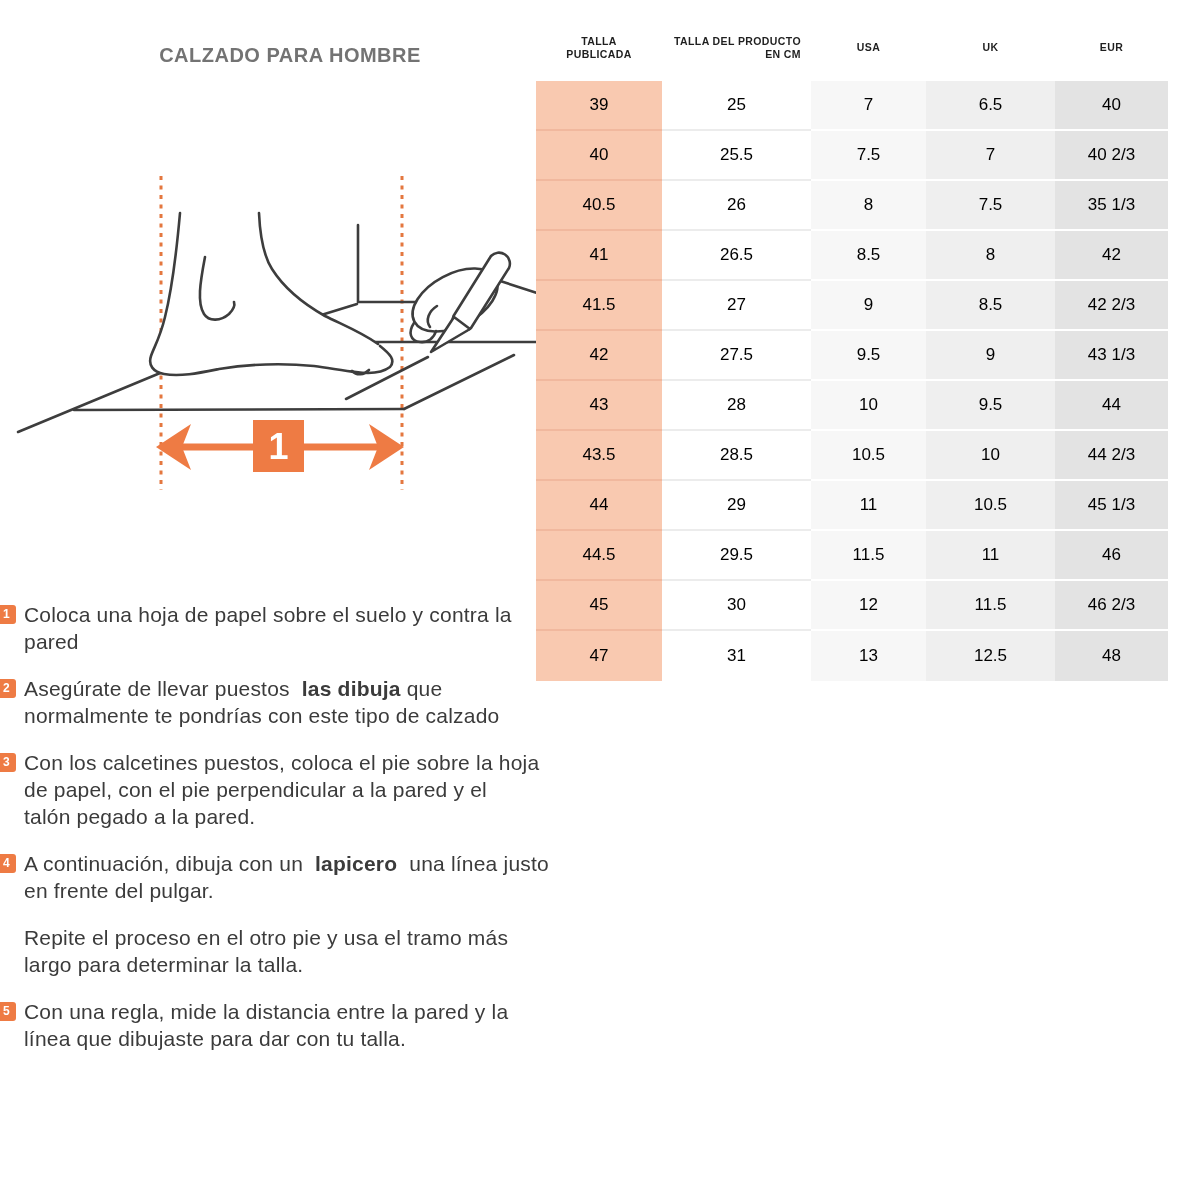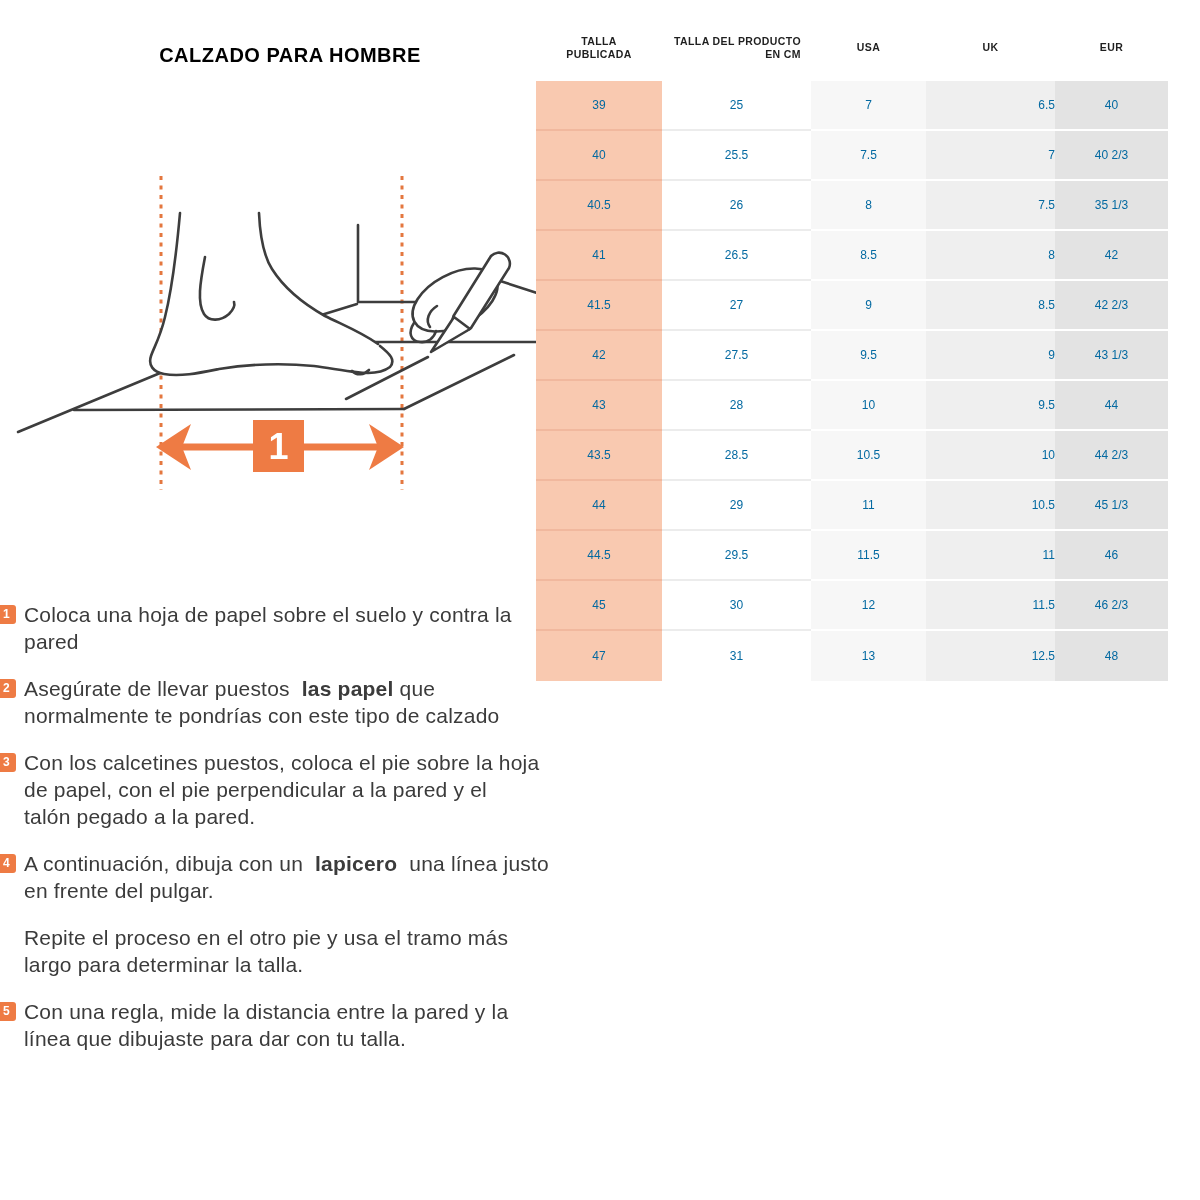--- a/index.html
+++ b/index.html
@@ -2,21 +2,21 @@
 <html><head>
 <meta charset="utf-8">
 <style>
   * { margin:0; padding:0; box-sizing:border-box; }
   html,body { width:1200px; height:1200px; background:#ffffff;
     font-family:"Liberation Sans", sans-serif; color:#3b3b3b; overflow:hidden; }
   #page { position:relative; width:1200px; height:1200px; background:#fff; }
 
   
   .title { position:absolute; top:44px; left:0; width:580px; text-align:center;
-    font-size:20px; font-weight:bold; letter-spacing:.5px; color:#000000; }
+    font-size:20px; font-weight:bold; letter-spacing:.5px; color:#737373; }
 
   #diagram { position:absolute; left:0; top:150px; }
 
   #instructions { position:absolute; left:0; top:601px; width:565px; }
   .instr-item { position:relative; padding-left:24px; margin-bottom:20px;
     font-size:21px; line-height:27px; letter-spacing:.2px; color:#3b3b3b; }
   .step-marker { position:absolute; left:-3px; top:4px; width:19px; height:19px;
     background:#ee7b44; color:#fff; border-radius:3px; font-size:12px; font-weight:bold;
     line-height:19px; text-align:center; }
   .instr-text { white-space:pre-wrap; }
@@ -24,25 +24,25 @@
 
   
   #size-table { position:absolute; left:536px; top:0; width:632px;
     border-collapse:separate; border-spacing:0; table-layout:fixed; }
   #size-table th { height:81px; vertical-align:middle; padding-top:14px;
     font-size:10.5px; font-weight:bold; letter-spacing:.4px; line-height:13px;
     color:#1f1f1f; text-align:center; text-transform:uppercase; background:#fff; }
   #size-table th.h0 { padding-left:14px; padding-right:14px; }
   #size-table th.h1 { padding-left:10px; padding-right:10px;text-align:right; }
   #size-table td { height:50px; text-align:center; vertical-align:middle;
-    font-size:12px; color:#0369a1; }
+    font-size:17px; color:#000000; }
   #size-table tr td.c0 { background:#f9c9b0; border-bottom:2px solid #f1b89e; }
   #size-table tr td.c1 { background:#ffffff; border-bottom:2px solid #ececec; }
   #size-table tr td.c2 { background:#f7f7f7; border-bottom:2px solid #ffffff; }
-  #size-table tr td.c3 { background:#efefef; border-bottom:2px solid #ffffff;text-align:right; }
+  #size-table tr td.c3 { background:#efefef; border-bottom:2px solid #ffffff; }
   #size-table tr td.c4 { background:#e3e3e3; border-bottom:2px solid #ffffff; }
   #size-table tr:last-child td { border-bottom:none; }
 </style>
 </head>
 <body>
 
 <div id="page">
 
   <div class="title">CALZADO PARA HOMBRE</div>
 
@@ -99,21 +99,21 @@
   </svg>
 
   <div id="instructions">
       <div class="instr-item">
     <span class="step-marker">1</span>
     <span class="instr-text"><span class="pre">Coloca una hoja de papel sobre el suelo y contra la
 pared</span><span class="b"></span><span class="post"></span></span>
   </div>
       <div class="instr-item">
     <span class="step-marker">2</span>
-    <span class="instr-text"><span class="pre">Asegúrate de llevar puestos  </span><span class="b">las papel</span><span class="post"> que
+    <span class="instr-text"><span class="pre">Asegúrate de llevar puestos  </span><span class="b">las dibuja</span><span class="post"> que
 normalmente te pondrías con este tipo de calzado</span></span>
   </div>
       <div class="instr-item">
     <span class="step-marker">3</span>
     <span class="instr-text"><span class="pre">Con los calcetines puestos, coloca el pie sobre la hoja
 de papel, con el pie perpendicular a la pared y el
 talón pegado a la pared.</span><span class="b"></span><span class="post"></span></span>
   </div>
       <div class="instr-item">
     <span class="step-marker">4</span>

